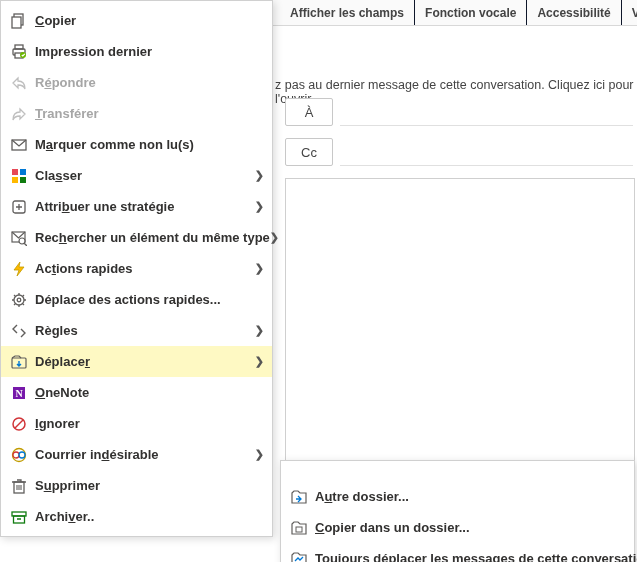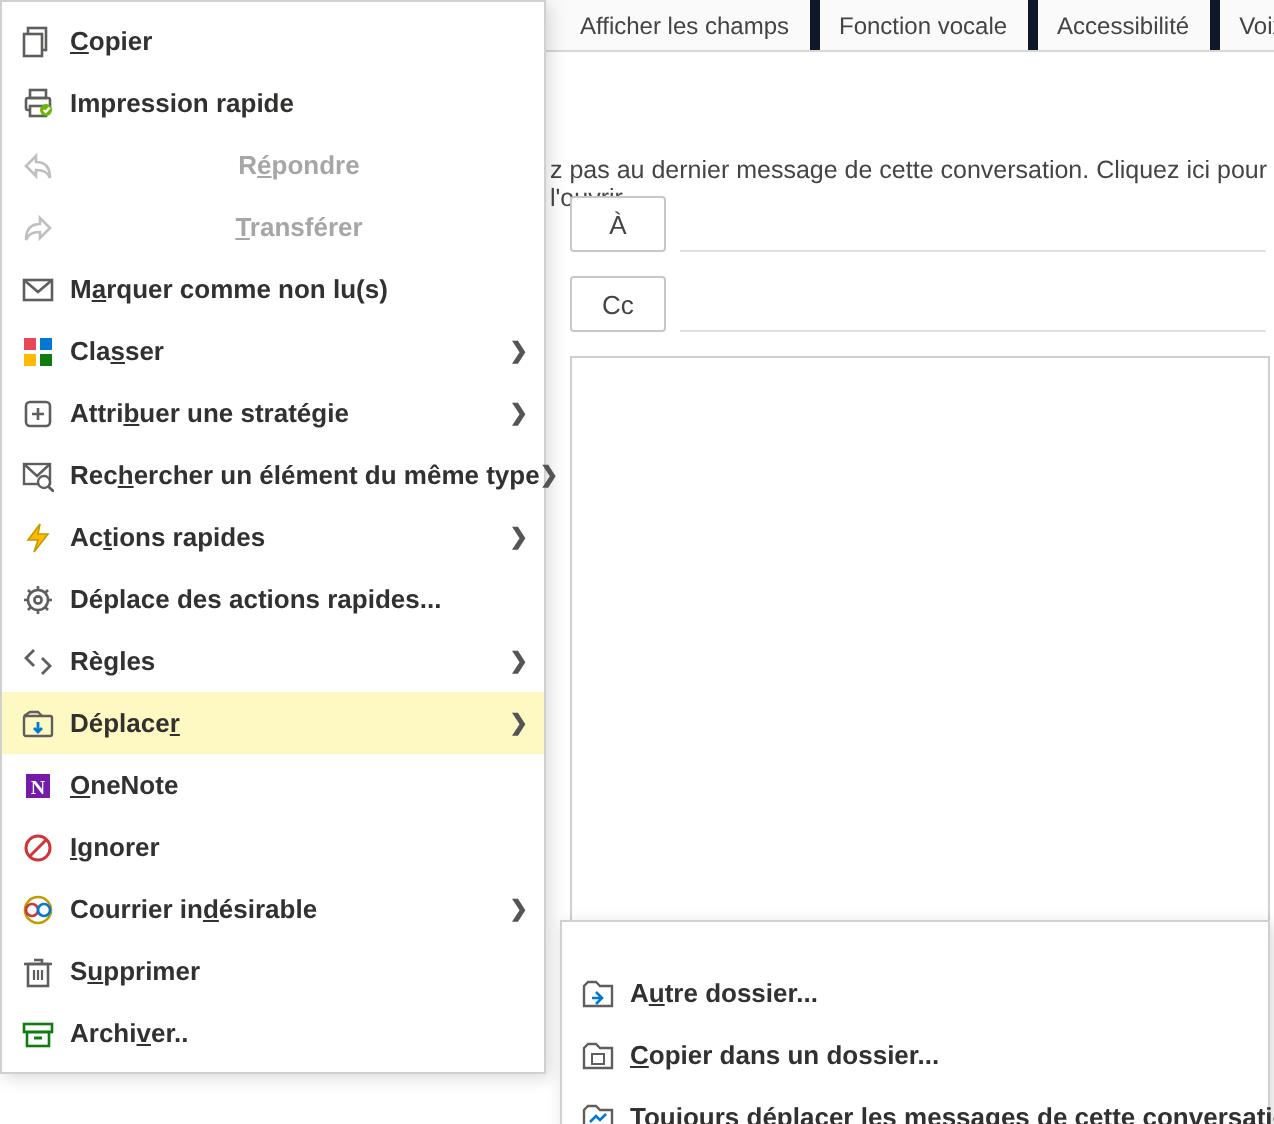--- a/index.html
+++ b/index.html
@@ -23,22 +23,23 @@
     display: flex;
     align-items: stretch;
     padding-left: 280px;
   }
   .ribbon .tab {
     padding: 0 10px;
     font-size: 12px;
     color: #444;
     display: flex;
     align-items: center;
-    border-right: 5px solid #0f172a;
+    border-right: 1px solid #0f172a;
     white-space: nowrap;
+    font-weight: bold;
   }
   
   .bg-msg {
     position: absolute;
     top: 78px;
     left: 275px;
     font-size: 12.5px;
     color: #444;
   }
   .addr-btn {
@@ -85,21 +86,21 @@
   .menu-item {
     display: flex;
     align-items: center;
     height: 31px;
     padding: 0 8px 0 6px;
     position: relative;
     cursor: default;
     font-weight: bold;
   }
   .menu-item.hover { background: #fef9c3; }
-  .menu-item.disabled { color: #a6a6a6; text-align: center; }
+  .menu-item.disabled { color: #a6a6a6; }
   .menu-item .ic {
     width: 24px;
     display: flex;
     align-items: center;
     justify-content: center;
     flex-shrink: 0;
   }
   .menu-item .lbl {
     flex: 1;
     padding-left: 4px;
@@ -158,21 +159,21 @@
       </span>
     <span class="lbl"><span class="mn">C</span>opier</span>
 
   </div>
     <div class="menu-item">
     <span class="ic">
         <svg width="16" height="16" viewBox="0 0 16 16" style="color:#605e5c">
           <use href="#i-print"></use>
         </svg>
       </span>
-    <span class="lbl">Impression rapide</span>
+    <span class="lbl">Impression dernier</span>
 
   </div>
     <div class="menu-item disabled">
     <span class="ic">
         <svg width="16" height="16" viewBox="0 0 16 16" style="color:#bfbfbf">
           <use href="#i-reply"></use>
         </svg>
       </span>
     <span class="lbl">R<span class="mn">é</span>pondre</span>
 

